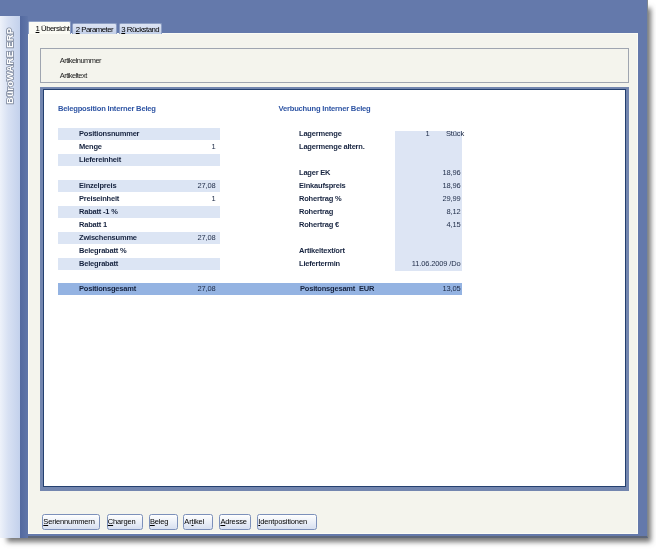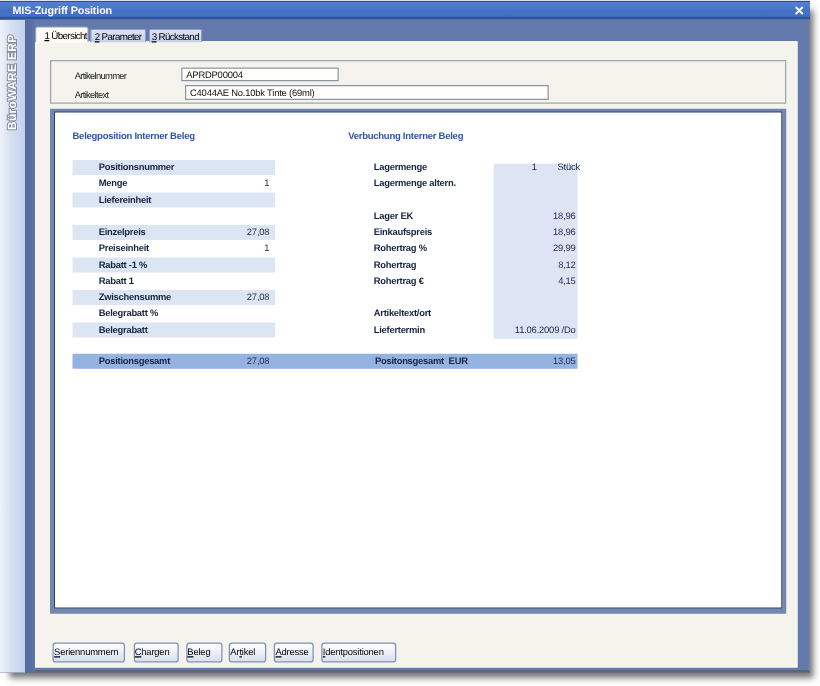--- a/index.html
+++ b/index.html
@@ -55,22 +55,20 @@
         </svg>
       </div>
   <div id="divider" style="position:absolute;left:19.5px;top:16px;width:8px;height:522px;background:linear-gradient(90deg,#53699f,#6076a9)"></div>
   <div id="page"></div>
   <div id="tab2" class="tab tabi"><u>2</u>&nbsp;Parameter</div>
   <div id="tab3" class="tab tabi"><u>3</u>&nbsp;Rückstand</div>
   <div id="tab1" class="tab"><u>1</u> Übersicht</div>
   <div id="fieldset"></div>
   <div class="flabel" style="left:59.8px; top:56px">Artikelnummer</div>
   <div class="flabel" style="left:59.8px; top:70.5px">Artikeltext</div>
-  <div class="input" style="left:145px; top:53.5px; width:126px; height:11.5px; line-height:10px">APRDP00004</div>
-  <div class="input" style="left:148px; top:67.5px; width:291px; height:12.5px; line-height:11px">C4044AE No.10bk Tinte (69ml)</div>
   <div id="panel">
         <div id="panelin"></div>
       </div>
   <div class="head" style="left:58px; top:104px">Belegposition Interner Beleg</div>
   <div class="head" style="left:278.5px; top:104px">Verbuchung Interner Beleg</div>
   <div id="vband"></div>
 <div class="band" style="top:128.0px"></div>
 <div class="lbl" style="top:128.0px;left:59px">Positionsnummer</div>
 <div class="lbl" style="top:140.9px;left:59px">Menge</div>
 <div class="val" style="top:140.9px;left:120px;width:95.5px">1</div>
@@ -111,20 +109,14 @@
 <div class="lbl" style="top:283.4px;left:59px">Positionsgesamt</div>
 <div class="val" style="top:283.4px;left:120px;width:95.5px">27,08</div>
 <div class="lbl" style="top:283.4px;left:280px">Positonsgesamt&nbsp; EUR</div>
 <div class="val" style="top:283.4px;left:380.5px;width:80px">13,05</div>
 <div class="btn" style="left:42.3px;width:58px"><u>S</u>eriennummern</div>
 <div class="btn" style="left:106.8px;width:36.5px"><u>C</u>hargen</div>
 <div class="btn" style="left:148.9px;width:29px"><u>B</u>eleg</div>
 <div class="btn" style="left:183.3px;width:30px">Ar<u>t</u>ikel</div>
 <div class="btn" style="left:219.4px;width:32px"><u>A</u>dresse</div>
 <div class="btn" style="left:257.3px;width:60px"><u>I</u>dentpositionen</div>
-  <div id="title">
-        <span class="txt">MIS-Zugriff Position</span>
-        <svg class="x" width="7" height="7" viewBox="0 0 7 7">
-          <path d="M1 1 L5.8 5.8 M5.8 1 L1 5.8" stroke="#ffffff" stroke-width="1.5" stroke-linecap="round"></path>
-        </svg>
-      </div>
 </div>
 </div>
 
 </body></html>

